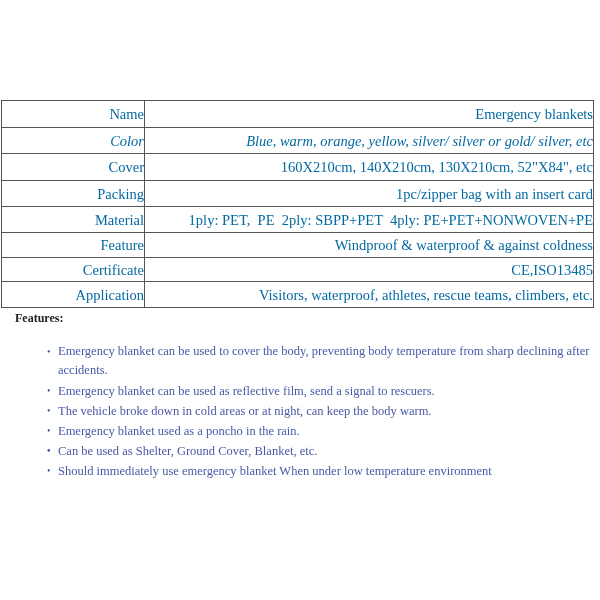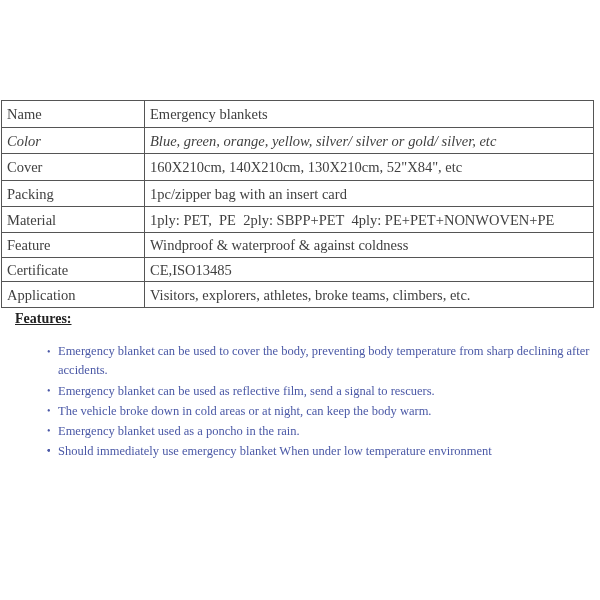--- a/index.html
+++ b/index.html
@@ -15,21 +15,22 @@
       font-family: "Liberation Serif", "DejaVu Serif", serif;
       color: #222222;
     }
     .spec-table {
       position: absolute;
       left: 1px;
       top: 100px;
       width: 593px;
       border-collapse: collapse;
       font-size: 14.5px;
-      color: #404040;
+      color: #0369a1;
+      text-align: right;
     }
     .spec-table td {
       border: 1px solid #555555;
       padding: 0 0 0 5px;
       vertical-align: middle;
       white-space: nowrap;
       line-height: 18px;
     }
     .spec-table td.label {
       width: 137px;
@@ -41,24 +42,23 @@
     .spec-table tr.r4 td { height: 25px; }
     .spec-table tr.r5 td { height: 24px; }
     .spec-table tr.r6 td { height: 23px; }
     .spec-table tr.r7 td { height: 25px; margin-left: 40px; }
 
     .features-heading {
       position: absolute;
       left: 15px;
       top: 311px;
       font-weight: bold;
-      font-size: 14px;
+      font-size: 12px;
       color: #222222;
       margin: 0;
-      text-decoration: underline;
     }
     .features-list {
       position: absolute;
       left: 45px;
       top: 342px;
       width: 555px;
       margin: 0;
       padding: 0;
       list-style: none;
       font-size: 12.5px;
@@ -85,21 +85,21 @@
 <body>
 
 <table class="spec-table">
   <tbody>
     <tr class="r0">
       <td class="label">Name</td>
       <td>Emergency blankets</td>
     </tr>
     <tr class="r1">
       <td class="label">Color</td>
-      <td>Blue, green, orange, yellow, silver/ silver or gold/ silver, etc</td>
+      <td>Blue, warm, orange, yellow, silver/ silver or gold/ silver, etc</td>
     </tr>
     <tr class="r2">
       <td class="label">Cover</td>
       <td>160X210cm, 140X210cm, 130X210cm, 52"X84", etc</td>
     </tr>
     <tr class="r3">
       <td class="label">Packing</td>
       <td>1pc/zipper bag with an insert card</td>
     </tr>
     <tr class="r4">
@@ -109,21 +109,21 @@
     <tr class="r5">
       <td class="label">Feature</td>
       <td>Windproof &amp; waterproof &amp; against coldness</td>
     </tr>
     <tr class="r6">
       <td class="label">Certificate</td>
       <td>CE,ISO13485</td>
     </tr>
     <tr class="r7">
       <td class="label">Application</td>
-      <td>Visitors, explorers, athletes, broke teams, climbers, etc.</td>
+      <td>Visitors, waterproof, athletes, rescue teams, climbers, etc.</td>
     </tr>
   </tbody>
 </table>
 
 <h3 class="features-heading">Features:</h3>
 
 <ul class="features-list">
   <li class="first">
     <span class="bullet">•</span>
     <span>Emergency blanket can be used to cover the body, preventing body temperature from sharp declining after accidents.</span>
@@ -138,18 +138,19 @@
   </li>
   <li>
     <span class="bullet">•</span>
     <span>Emergency blanket used as a poncho in the rain.</span>
   </li>
   <li>
     <span class="bullet">•</span>
   </li>
   <li>
     <span class="bullet">•</span>
+    <span>Can be used as Shelter, Ground Cover, Blanket, etc.</span>
   </li>
   <li>
     <span class="bullet">•</span>
     <span>Should immediately use emergency blanket When under low temperature environment</span>
   </li>
 </ul>
 
 </body></html>

